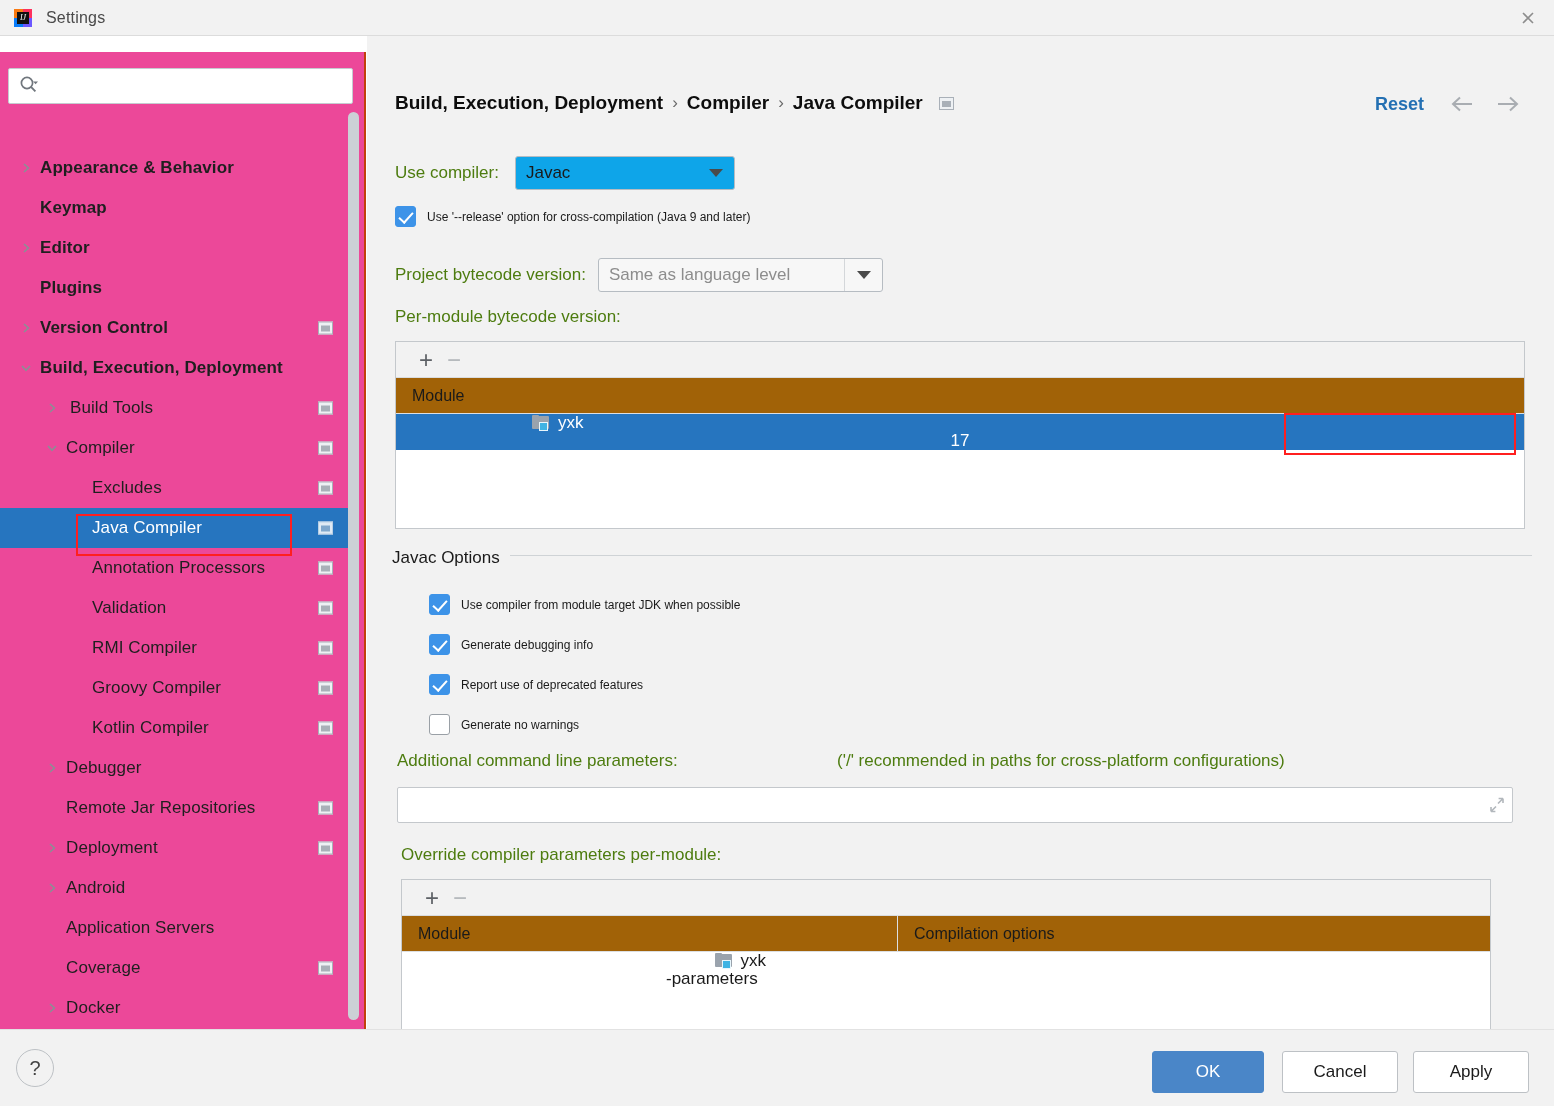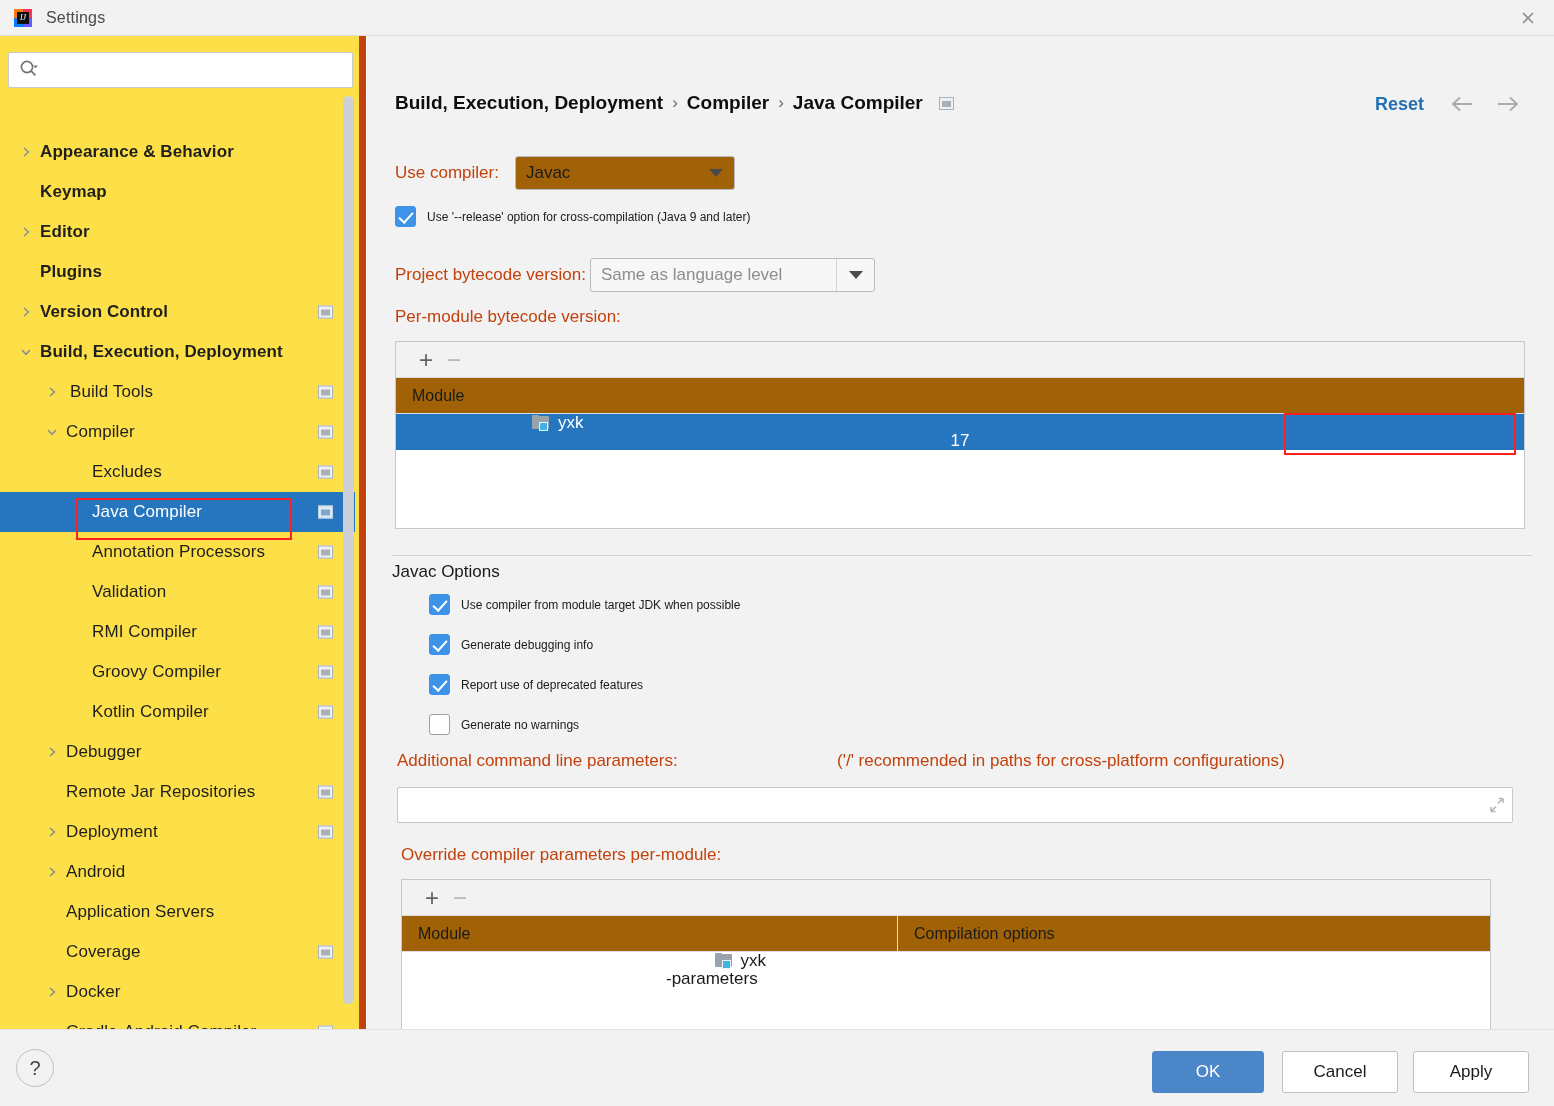--- a/index.html
+++ b/index.html
@@ -46,23 +46,23 @@
   #close-btn svg { display: block; }
 
   
   #shell {
     position: absolute; left: 0; top: 36px; width: 1554px; height: 993px;
     background: #fff;
   }
 
   
   #sidebar {
-    position: absolute; left: 0; top: 0; width: 366px; height: 993px;
-    background: #fde047;
-    border-right: 7px solid #c2410c;
+    position: absolute; left: 0; top: 16px; width: 366px; height: 993px;
+    background: #ec4899;
+    border-right: 2px solid #c2410c;
     overflow: hidden;
   }
   #search-wrap {
     position: absolute; left: 8px; top: 16px; width: 345px; height: 36px;
   }
   #search-field {
     width: 100%; height: 36px;
     background: #fff; border: 1px solid #c6cbd0; border-radius: 2px;
     display: flex; align-items: center; padding-left: 10px;
   }
@@ -150,28 +150,28 @@
     font-size: 18px; font-weight: bold; color: #2470b3; cursor: pointer;
   }
   #nav-back, #nav-fwd {
     position: absolute; top: 54px; width: 28px; height: 28px;
     display: flex; align-items: center; justify-content: center; cursor: pointer;
   }
   #nav-back { right: 78px; }
   #nav-fwd  { right: 32px; }
 
   
-  .lbl { font-size: 17px; color: #c2410c; }
+  .lbl { font-size: 17px; color: #4d7c0f; }
 
   #row-use-compiler {
     position: absolute; left: 28px; top: 120px;
     display: flex; align-items: center;
   }
   .combo {
-    height: 34px; background: #a16207; border: 1px solid #b6bcc2; border-radius: 3px;
+    height: 34px; background: #0ea5e9; border: 1px solid #b6bcc2; border-radius: 3px;
     display: flex; align-items: center; cursor: pointer;
   }
   .combo .txt { font-size: 17px; color: #1a1a1a; padding: 0 10px; }
   .combo .caret {
     margin-left: auto; margin-right: 11px;
     width: 0; height: 0;
     border-left: 7px solid transparent; border-right: 7px solid transparent;
     border-top: 8px solid #4a4a4a;
   }
   #use-compiler-combo { width: 220px; margin-left: 16px; }
@@ -192,21 +192,21 @@
     border: solid #fff; border-width: 0 2.6px 2.6px 0;
     transform: rotate(42deg);
   }
   .cb-label { font-size: 12px; color: #1a1a1a; margin-left: 11px; }
 
   #row-bytecode {
     position: absolute; left: 28px; top: 222px;
     display: flex; align-items: center;
   }
   #bytecode-combo {
-    width: 285px; margin-left: 4px; background: #f7f7f7;
+    width: 285px; margin-left: 12px; background: #f7f7f7;
   }
   #bytecode-combo .txt { color: #8d8d8d; }
   #bytecode-combo .divider {
     width: 1px; height: 32px; background: #d4d7da; margin-left: auto;
   }
   #bytecode-combo .caret { margin-left: 12px; }
 
   #lbl-permodule {
     position: absolute; left: 28px; top: 271px;
   }
@@ -265,21 +265,21 @@
   #t1-highlight {
     position: absolute; left: 888px; top: 71px; width: 232px; height: 42px;
     border: 2px solid #ff1f1f; pointer-events: none; box-sizing: border-box;
   }
 
   
   #group-javac {
     position: absolute; left: 25px; top: 508px; right: 22px;
   }
   #group-javac .gtitle {
-    position: absolute; left: 0; top: 18px; font-size: 17px; color: #1a1a1a;
+    position: absolute; left: 0; top: 4px; font-size: 17px; color: #1a1a1a;
     background: #f2f2f2; padding-right: 10px; z-index: 2;
   }
   #group-javac .gline {
     position: absolute; left: 0; top: 11px; right: 0; height: 1px;
     background: #cfd3d6;
   }
 
   .opt-row {
     position: absolute; left: 62px; display: flex; align-items: center;
     cursor: pointer;

